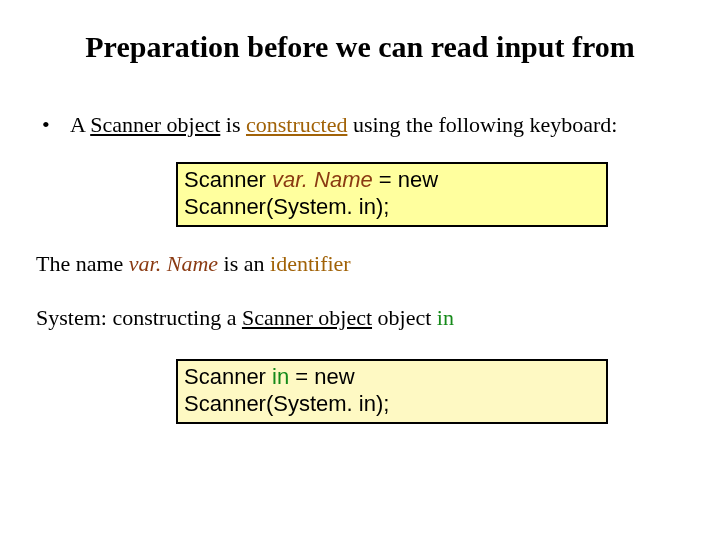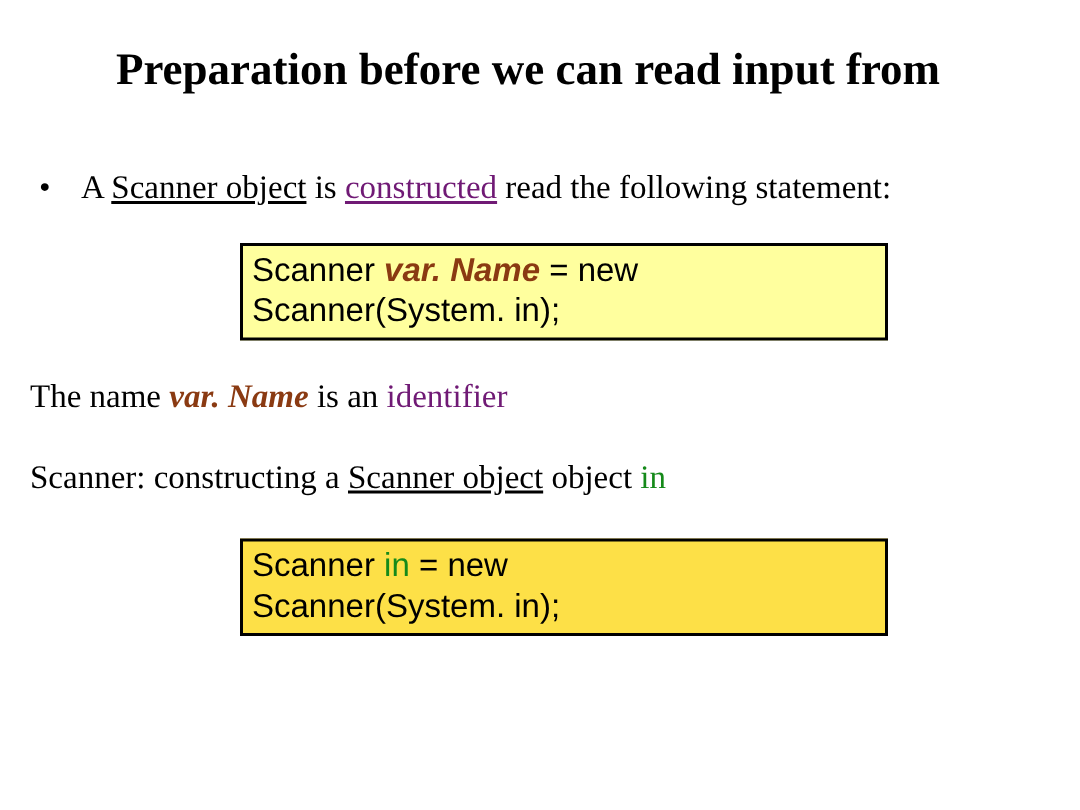--- a/index.html
+++ b/index.html
@@ -8,21 +8,21 @@
     width: 720px;
     height: 540px;
     background: #ffffff;
     font-family: "Times New Roman", Times, serif;
     color: #000;
   }
   .slide {
     box-sizing: border-box;
     width: 720px;
     height: 540px;
-    padding: 24px 36px 0 20px;
+    padding: 24px 36px 0 36px;
     border-radius: 12px;
   }
   .title {
     text-align: center;
     font-weight: bold;
     font-size: 30px;
     line-height: 1.25;
     margin: 4px 0 46px 0;
   }
   .bullet-row {
@@ -30,68 +30,68 @@
     align-items: flex-start;
     font-size: 22px;
     margin-bottom: 24px;
   }
   .bullet-dot {
     width: 28px;
     flex: 0 0 28px;
     padding-left: 6px;
   }
   .underline { text-decoration: underline; }
-  .red { color: #701a75; }
+  .red { color: #a16207; }
   .brown { color: #8a3a12; }
   .green { color: #158a1a; }
-  .italic { font-style: italic; font-weight: bold; }
+  .italic { font-style: italic; }
   .code-box {
     border: 2px solid #000;
     font-family: Arial, Helvetica, sans-serif;
     font-size: 22px;
     line-height: 1.25;
     padding: 2px 6px 4px 6px;
     box-sizing: border-box;
     width: 432px;
     margin-left: 140px;
   }
   .box-yellow { background: #ffff9e; margin-bottom: 24px; }
-  .box-blue   { background: #fde047; }
+  .box-blue   { background: #fef9c3; }
   .body-line {
     font-size: 22px;
     margin: 12px 0 28px 0;
   }
 </style>
 </head>
 <body>
 
 <div class="slide">
 
   <div class="title">
     <span>Preparation before we can read input from</span><br>
   </div>
 
   <div class="bullet-row">
     <div class="bullet-dot">•</div>
     <div>
-      <span>A </span><span class="underline">Scanner object</span><span> is </span><span class="red underline">constructed</span><span> read the following statement:</span>
+      <span>A </span><span class="underline">Scanner object</span><span> is </span><span class="red underline">constructed</span><span> using the following keyboard:</span>
     </div>
   </div>
 
   <div class="code-box box-yellow">
     <span>Scanner </span><span class="italic brown">var. Name</span><span> = new</span><br>
     <span>Scanner(System. in);</span>
   </div>
 
   <div class="body-line">
     <span>The name </span><span class="italic brown">var. Name</span><span> is an </span><span class="red">identifier</span>
   </div>
 
   <div class="body-line">
-    <span>Scanner: constructing a </span><span class="underline">Scanner object</span><span> object </span><span class="green">in</span>
+    <span>System: constructing a </span><span class="underline">Scanner object</span><span> object </span><span class="green">in</span>
   </div>
 
   <div class="code-box box-blue">
     <span>Scanner </span><span class="green">in</span><span> = new</span><br>
     <span>Scanner(System. in);</span>
   </div>
 
 </div>
 
 </body></html>

